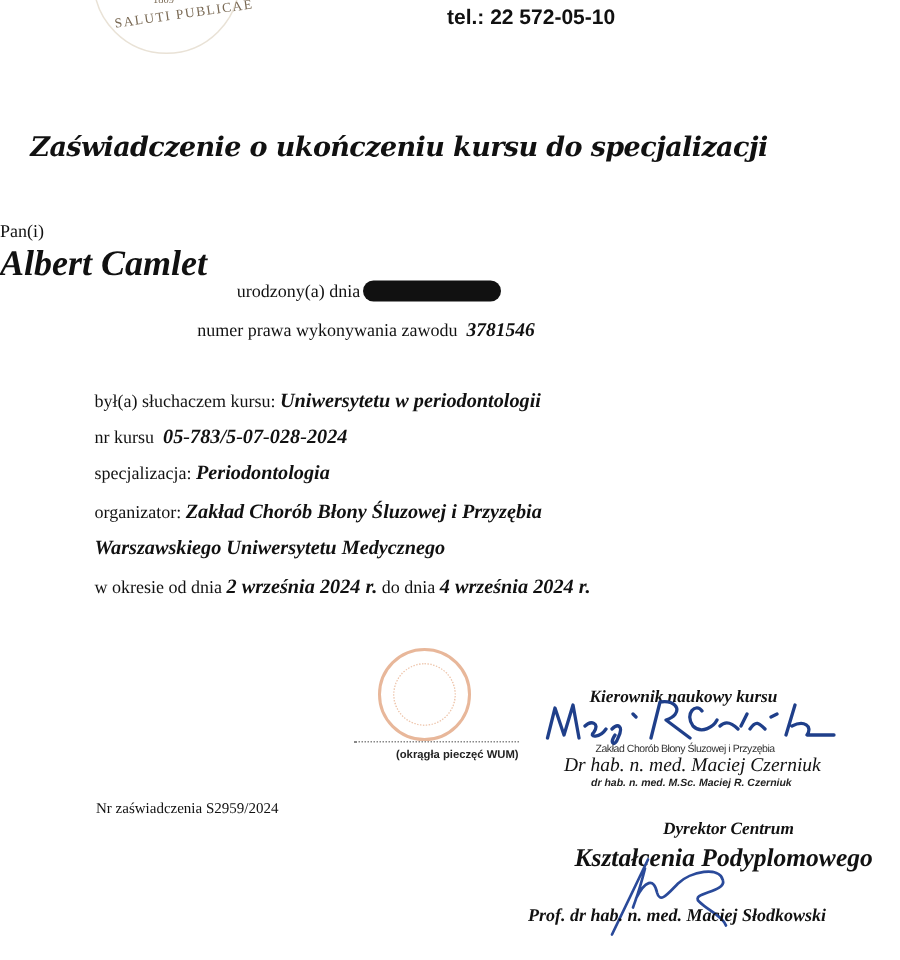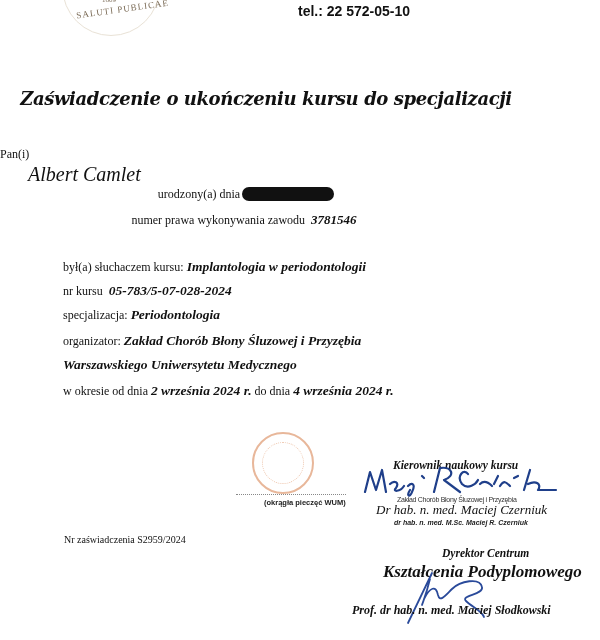--- a/index.html
+++ b/index.html
@@ -5,21 +5,21 @@
   html, body { margin:0; padding:0; }
   body { width:600px; height:640px; background:#ffffff; position:relative; overflow:hidden; font-family:"Liberation Serif", serif; color:#111; }
   .abs { position:absolute; white-space:nowrap; }
   .seal-top { left:62px; top:-62px; width:96px; height:96px; border-radius:50%; border:1px solid #e9e2d6; }
   .seal-text { left:76px; top:4px; font-family:"Liberation Serif", serif; font-size:9px; color:#7a6a55; letter-spacing:1px; transform:rotate(-8deg); }
   .seal-year { left:102px; top:-4px; font-size:7px; color:#7a6a55; }
   .tel { left:298px; top:3px; font-family:"Liberation Sans", sans-serif; font-weight:bold; font-size:14px; color:#111; }
   .title { left:0; width:532px; top:88px; text-align:center; font-family:"DejaVu Serif", serif; font-style:italic; font-weight:bold; font-size:18px; letter-spacing:-0.4px; color:#111; }
   .center { left:0; width:516px; text-align:left; }
   .pani { top:147px; font-size:12px; }
-  .name { top:163px; font-size:20px; font-weight:normal; font-style:italic;margin-left:28px; }
+  .name { top:163px; font-size:24px; font-weight:bold; font-style:italic; }
   .born { top:187px; font-size:12px; left:0; width:492px; text-align:center; }
   .redact { display:inline-block; width:92px; height:14px; background:#111; border-radius:7px; vertical-align:-3px; margin-left:2px; }
   .npwz { top:212px; font-size:12px; left:0; width:488px; text-align:center; }
   .bi { font-weight:bold; font-style:italic; font-size:13px; }
   .row { left:63px; font-size:12px; }
   .row .bi { font-size:13.5px; }
   .r1 { top:259px; } .r2 { top:283px; } .r3 { top:307px; } .r4 { top:333px; } .r5 { top:357px; } .r6 { top:383px; }
   .stamp { left:252px; top:432px; width:62px; height:62px; border-radius:50%; border:2px solid #e8b79a; box-sizing:border-box; }
   .stamp-inner { left:262px; top:442px; width:42px; height:42px; border-radius:50%; border:1px dotted #eec6ad; box-sizing:border-box; }
   .dots { left:236px; top:494px; width:110px; border-top:1px dotted #888; }
@@ -50,21 +50,21 @@
 <div class="abs born">
   <span>urodzony(a) dnia</span><span class="redact"></span>
 </div>
 <div class="abs npwz">
   <span>numer prawa wykonywania zawodu</span>&nbsp;
   <span class="bi">3781546</span>
 </div>
 
 <div class="abs row r1">
   <span>był(a) słuchaczem kursu:</span>
-  <span class="bi">Implantologia w periodontologii</span>
+  <span class="bi">Uniwersytetu w periodontologii</span>
 </div>
 <div class="abs row r2">
   <span>nr kursu</span>&nbsp;
   <span class="bi">05-783/5-07-028-2024</span>
 </div>
 <div class="abs row r3">
   <span>specjalizacja:</span>
   <span class="bi">Periodontologia</span>
 </div>
 <div class="abs row r4">

